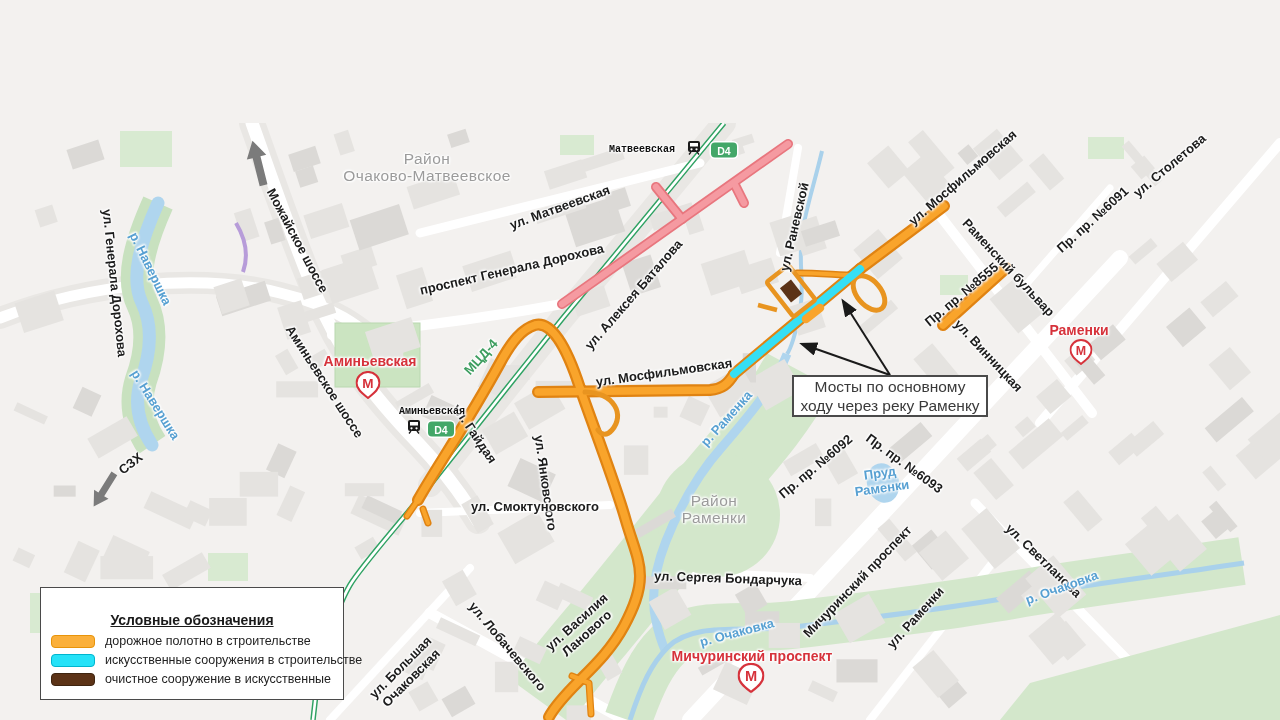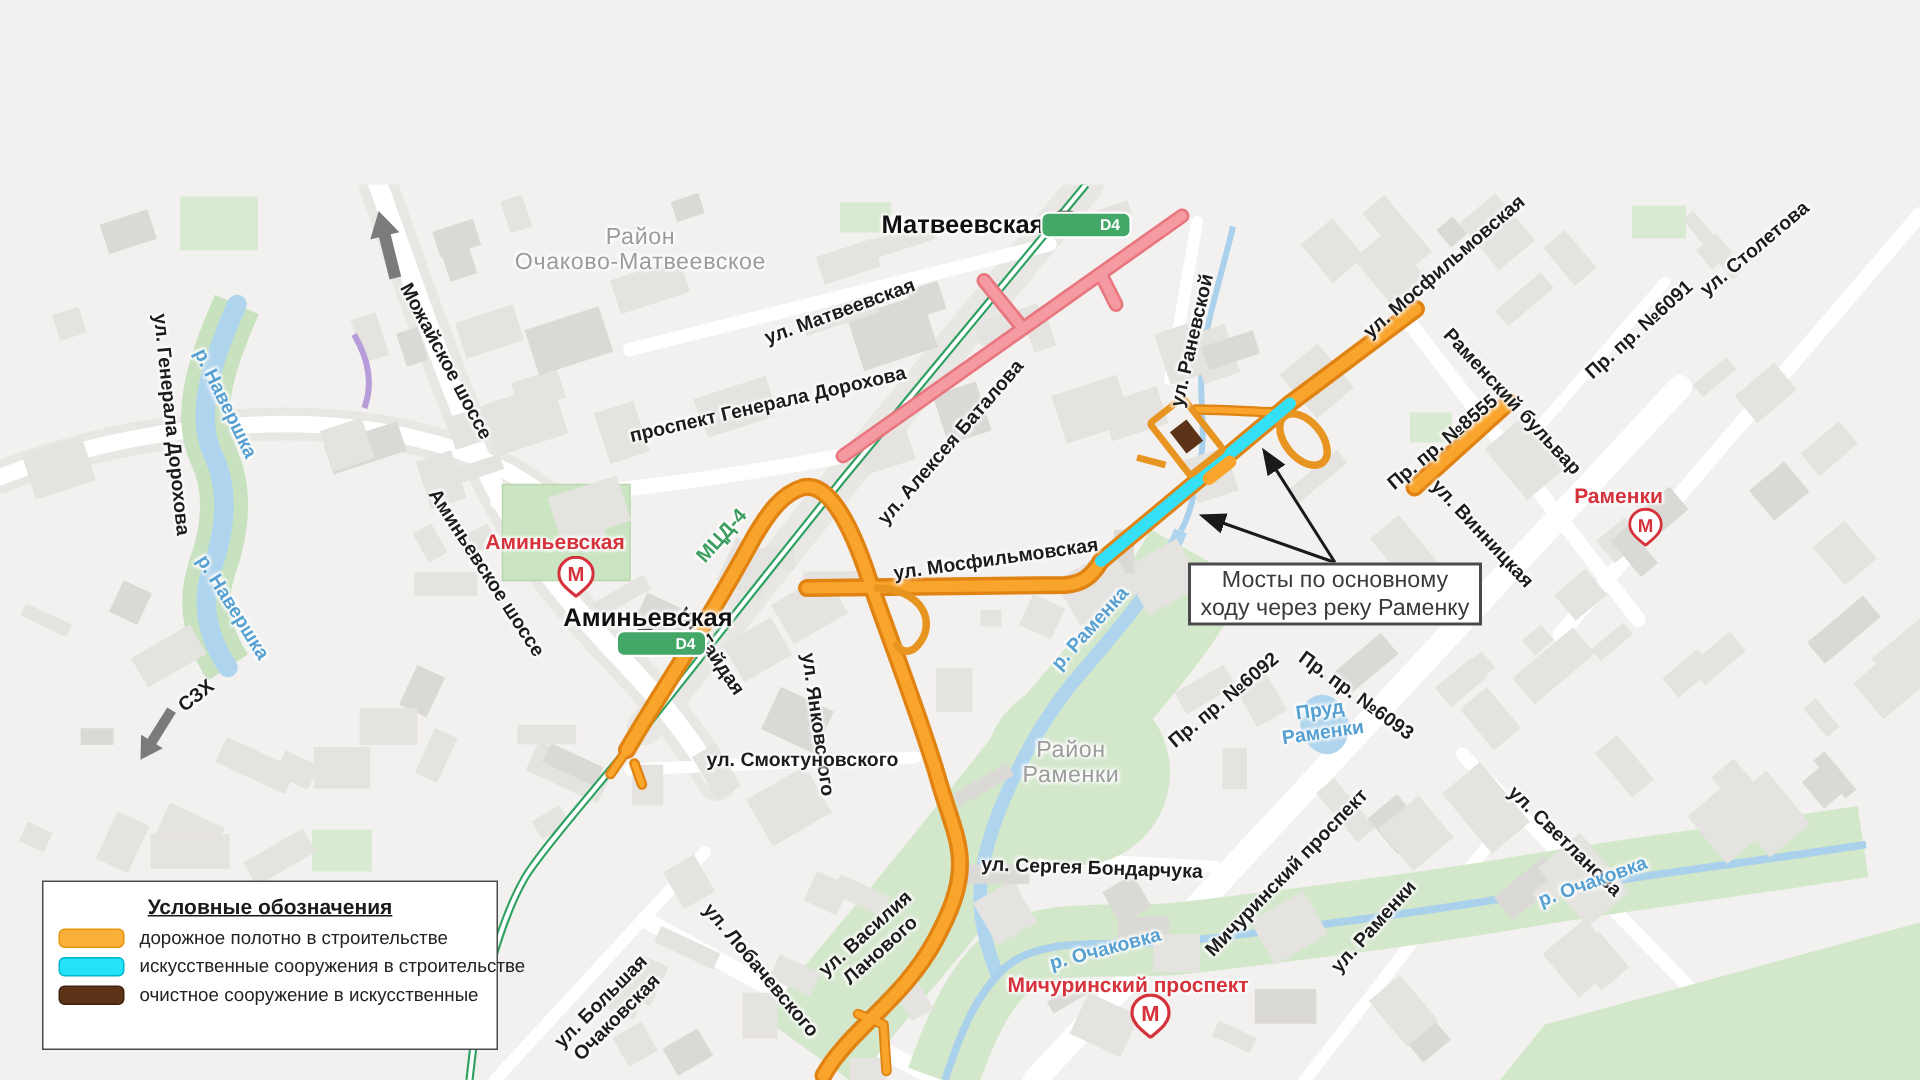--- a/index.html
+++ b/index.html
@@ -15,32 +15,32 @@
   .map{position:absolute;left:0;top:123px;width:1280px;height:438px;background:#F3F1EF;}
   .map svg.base{position:absolute;left:0;top:0;}
   .lbl{position:absolute;transform:translate(-50%,-50%) rotate(var(--r,0deg));
        white-space:pre;text-align:center;line-height:1.12;pointer-events:none;
        text-shadow:0 0 3px #fff,0 0 3px #fff,0 0 4px #fff,1px 1px 2px #fff,-1px -1px 2px #fff;}
   .lbl.st{font-size:13px;font-weight:700;color:#1c1c1c;}
   .lbl.d{font-size:15.5px;font-weight:400;color:#9b9b9b;letter-spacing:.4px;}
   .lbl.w{font-size:13px;font-weight:700;color:#57A0D2;}
   .lbl.rl{font-size:13.5px;font-weight:700;color:#3E9E60;}
   .lbl.red{font-size:14px;font-weight:700;color:#D6323B;}
-  .lbl.blk{font-size:17px;font-weight:700;color:#101010;}
-  .micon,.ticon,.d4{position:absolute;transform:translate(-50%,-50%);pointer-events:none;padding-left:32px;}
+  .lbl.blk{font-size:10px;font-weight:700;color:#101010;font-family:Liberation Mono, monospace;}
+  .micon,.ticon,.d4{position:absolute;transform:translate(-50%,-50%);pointer-events:none;}
   .d4{background:#43A768;color:#fff;font-size:10.5px;font-weight:700;border-radius:4px;
       width:26px;height:15px;display:flex;align-items:center;justify-content:center;
       box-shadow:0 0 0 1.5px #fff;}
   
   .callout{position:absolute;left:792px;top:252px;width:196px;height:42px;background:#fff;
            border:2px solid #4a4a4a;box-sizing:border-box;display:flex;flex-direction:column;
            align-items:center;justify-content:center;font-size:15.5px;color:#3a3a3a;line-height:19px;}
   
-  .legend{position:absolute;left:28px;top:464px;width:304px;height:113px;background:#fff;
-          border:1.5px solid #4a4a4a;box-sizing:border-box;padding:8px 10px 6px 10px;}
+  .legend{position:absolute;left:40px;top:464px;width:304px;height:113px;background:#fff;
+          border:1.5px solid #4a4a4a;box-sizing:border-box;padding:24px 10px 6px 10px;}
   .legend-title{text-align:center;font-size:14px;font-weight:700;color:#1a1a1a;
                 text-decoration:underline;margin-bottom:6px;}
   .lrow{display:flex;align-items:center;margin-bottom:5px;}
   .sw{width:44px;height:13px;border-radius:4px;border:1.5px solid #000;box-sizing:border-box;
       margin-right:10px;flex:0 0 auto;}
   .lrow span{font-size:12.5px;color:#222;white-space:nowrap;}
 </style>
 </head>
 <body>
 

